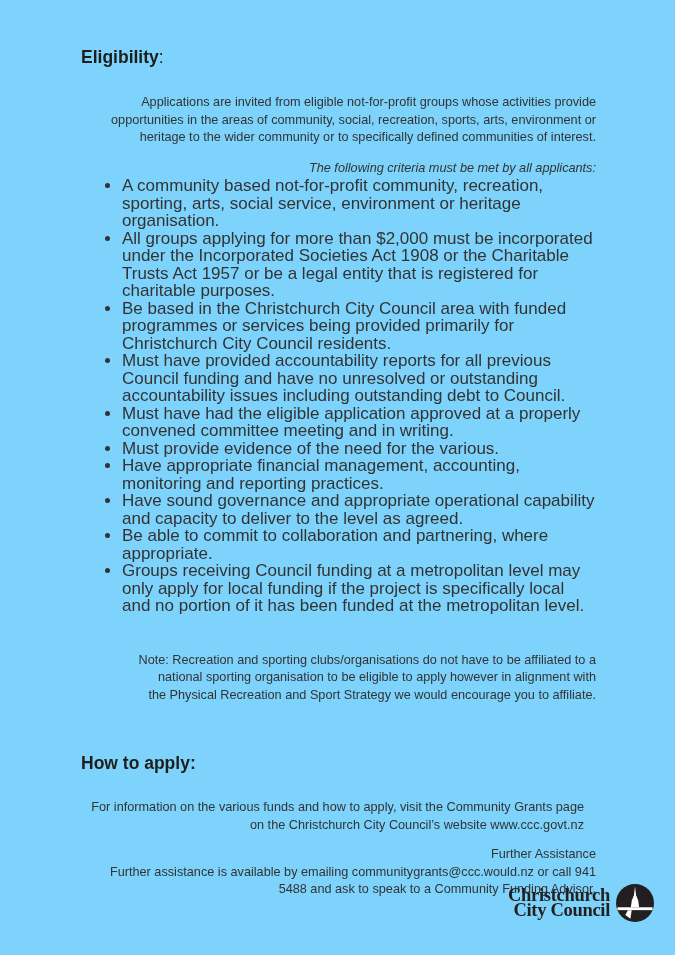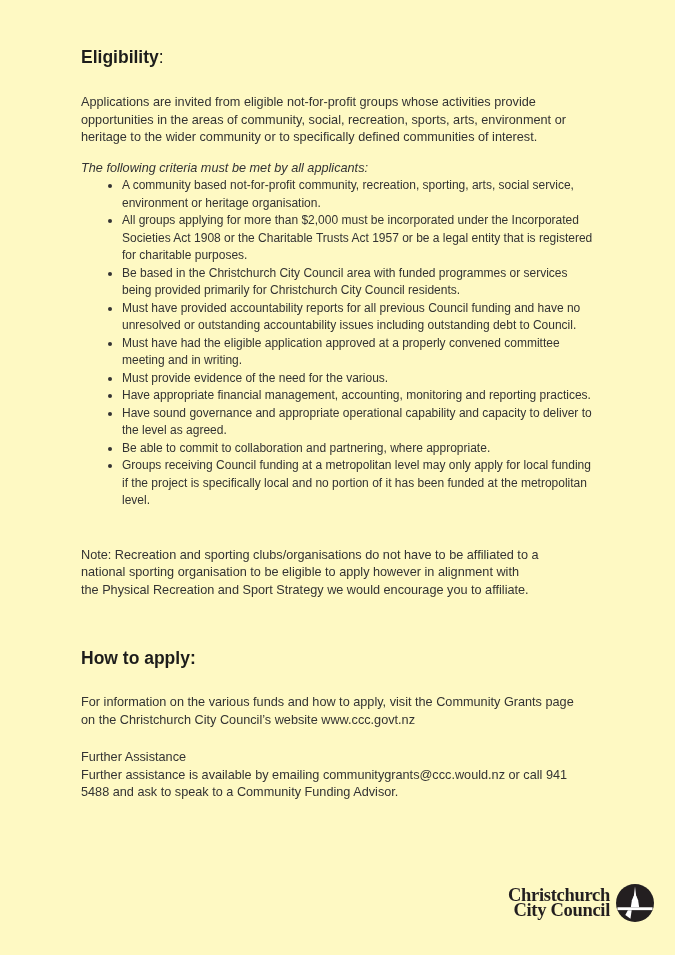--- a/index.html
+++ b/index.html
@@ -1,62 +1,63 @@
 <!DOCTYPE html>
 <html><head>
 <meta charset="utf-8">
 <style>
   html, body { margin: 0; padding: 0; background: #e8e8e8; }
   .page {
     position: relative;
     width: 675px;
     height: 955px;
     margin: 0 auto;
-    background: #fef9c3;
+    background: #7dd3fc;
     font-family: "Liberation Sans", sans-serif;
     color: #333333;
     overflow: hidden;
     box-sizing: border-box;
   }
   .content {
     padding: 47px 79px 0 81px;
   }
   .section-heading {
     font-size: 17.5px;
     font-weight: 700;
     color: #1d1d1b;
     margin: 0 0 27px 0;
     line-height: 20px;
   }
   .section-heading .colon { font-weight: 400; }
   .body-text {
     font-size: 12.7px;
     line-height: 17.5px;
     margin: 0;
+    text-align: right;
   }
   .intro { margin-bottom: 13px; }
   .criteria-lead { margin: 0; font-style: italic; }
   ul.criteria {
     margin: 0;
     padding: 0 0 0 41px;
     list-style: disc outside;
   }
   ul.criteria li {
-    font-size: 12px;
+    font-size: 17px;
     line-height: 17.5px;
   }
   .note {
     margin: 37px 0 0 0;
     white-space: pre-line;
   }
   .heading-apply {
     margin: 49px 0 0 0;
   }
   .info-para { margin: 26px 12px 0 0; }
-  .assist-block { margin: 20px 0 0 0; }
+  .assist-block { margin: 12px 0 0 0; }
   .footer-logo {
     position: absolute;
     top: 884px;
     right: 21px;
     display: flex;
     align-items: center;
     gap: 6px;
   }
   .logo-text {
     text-align: right;

